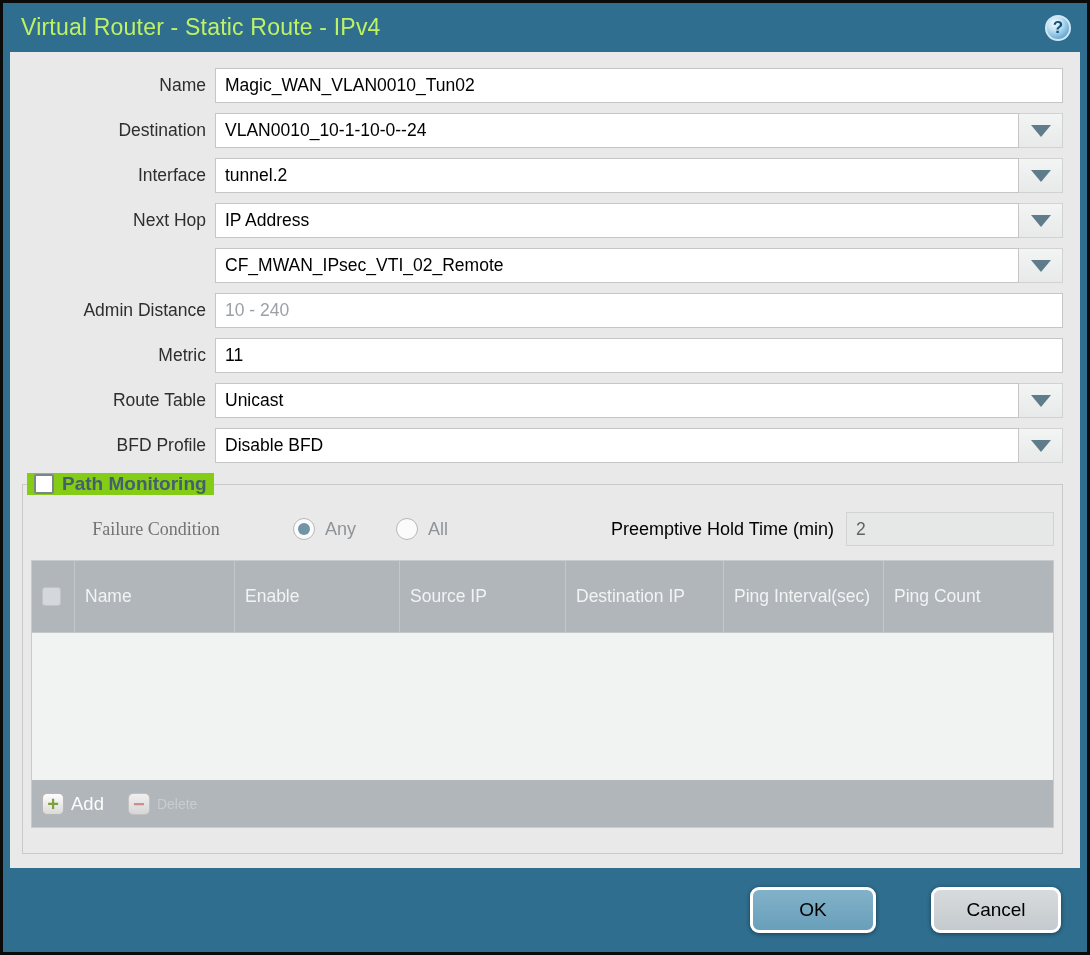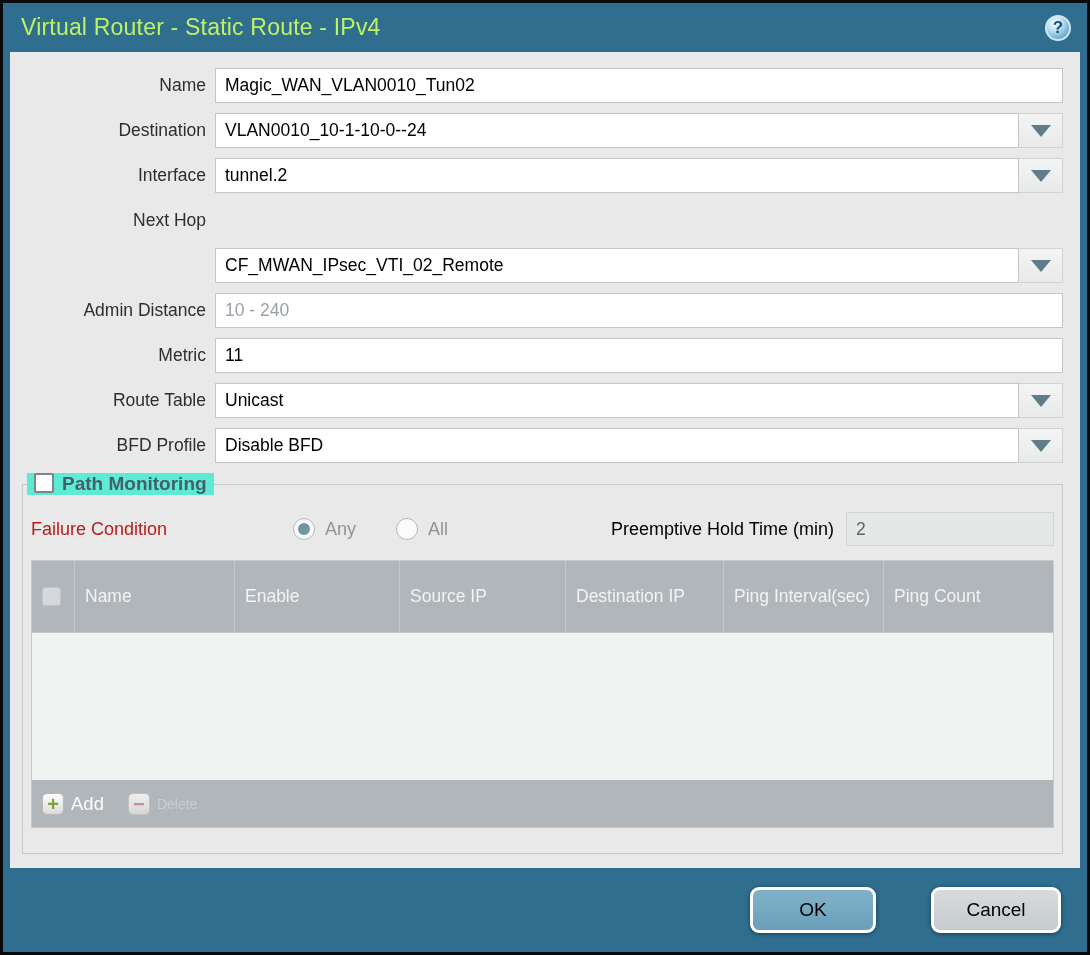--- a/index.html
+++ b/index.html
@@ -76,40 +76,40 @@
   
   .fieldset {
     position:relative;
     border:1px solid #c9c9c9;
     margin:21px 0 0 0;
     padding:26px 8px 19px 8px;
     height:370px;
   }
   .legend {
     position:absolute; top:-12px; left:4px;
-    background:#5eead4;
-    display:flex; gap:8px;
+    background:#84cc16;
+    display:flex; align-items:center; gap:8px;
     padding:0 7px;
   }
   .legend-checkbox {
     width:20px; height:20px;
     background:#fff; border:2px solid #7e858a; border-radius:2px;
     cursor:pointer;
   }
   .legend-label {
     font-size:19px; font-weight:bold; color:#44606e;
   }
   .fc-row {
     display:flex; align-items:center;
     height:36px; margin-bottom:13px;
   }
   .fc-label {
     width:262px; flex:0 0 262px;
-    text-align:left; padding-right:12px;
-    color:#b91c1c; font-size:18px;
+    text-align:center; padding-right:12px;
+    color:#737373; font-size:18px;font-family:Liberation Serif, serif;
   }
   .radio-group { display:flex; align-items:center; gap:40px; }
   .radio-opt { display:flex; align-items:center; gap:10px; cursor:pointer; }
   .radio {
     width:22px; height:22px; border-radius:50%;
     background:#fbfbfb; border:1px solid #b4b8ba;
     position:relative;
   }
   .radio.selected::after {
     content:""; position:absolute; left:4px; top:4px;
@@ -227,20 +227,26 @@
         <div class="control">
           <input class="text-input" type="text" value="tunnel.2" style="">
           <div class="dd-btn">
             <div class="tri-down"></div>
           </div>
         </div>
       </div>
 
       <div class="form-row">
         <div class="form-label">Next Hop</div>
+        <div class="control">
+          <input class="text-input" type="text" value="IP Address" style="">
+          <div class="dd-btn">
+            <div class="tri-down"></div>
+          </div>
+        </div>
       </div>
 
       <div class="form-row">
         <div class="form-label"></div>
         <div class="control">
           <input class="text-input" type="text" value="CF_MWAN_IPsec_VTI_02_Remote" style="">
           <div class="dd-btn">
             <div class="tri-down"></div>
           </div>
         </div>

